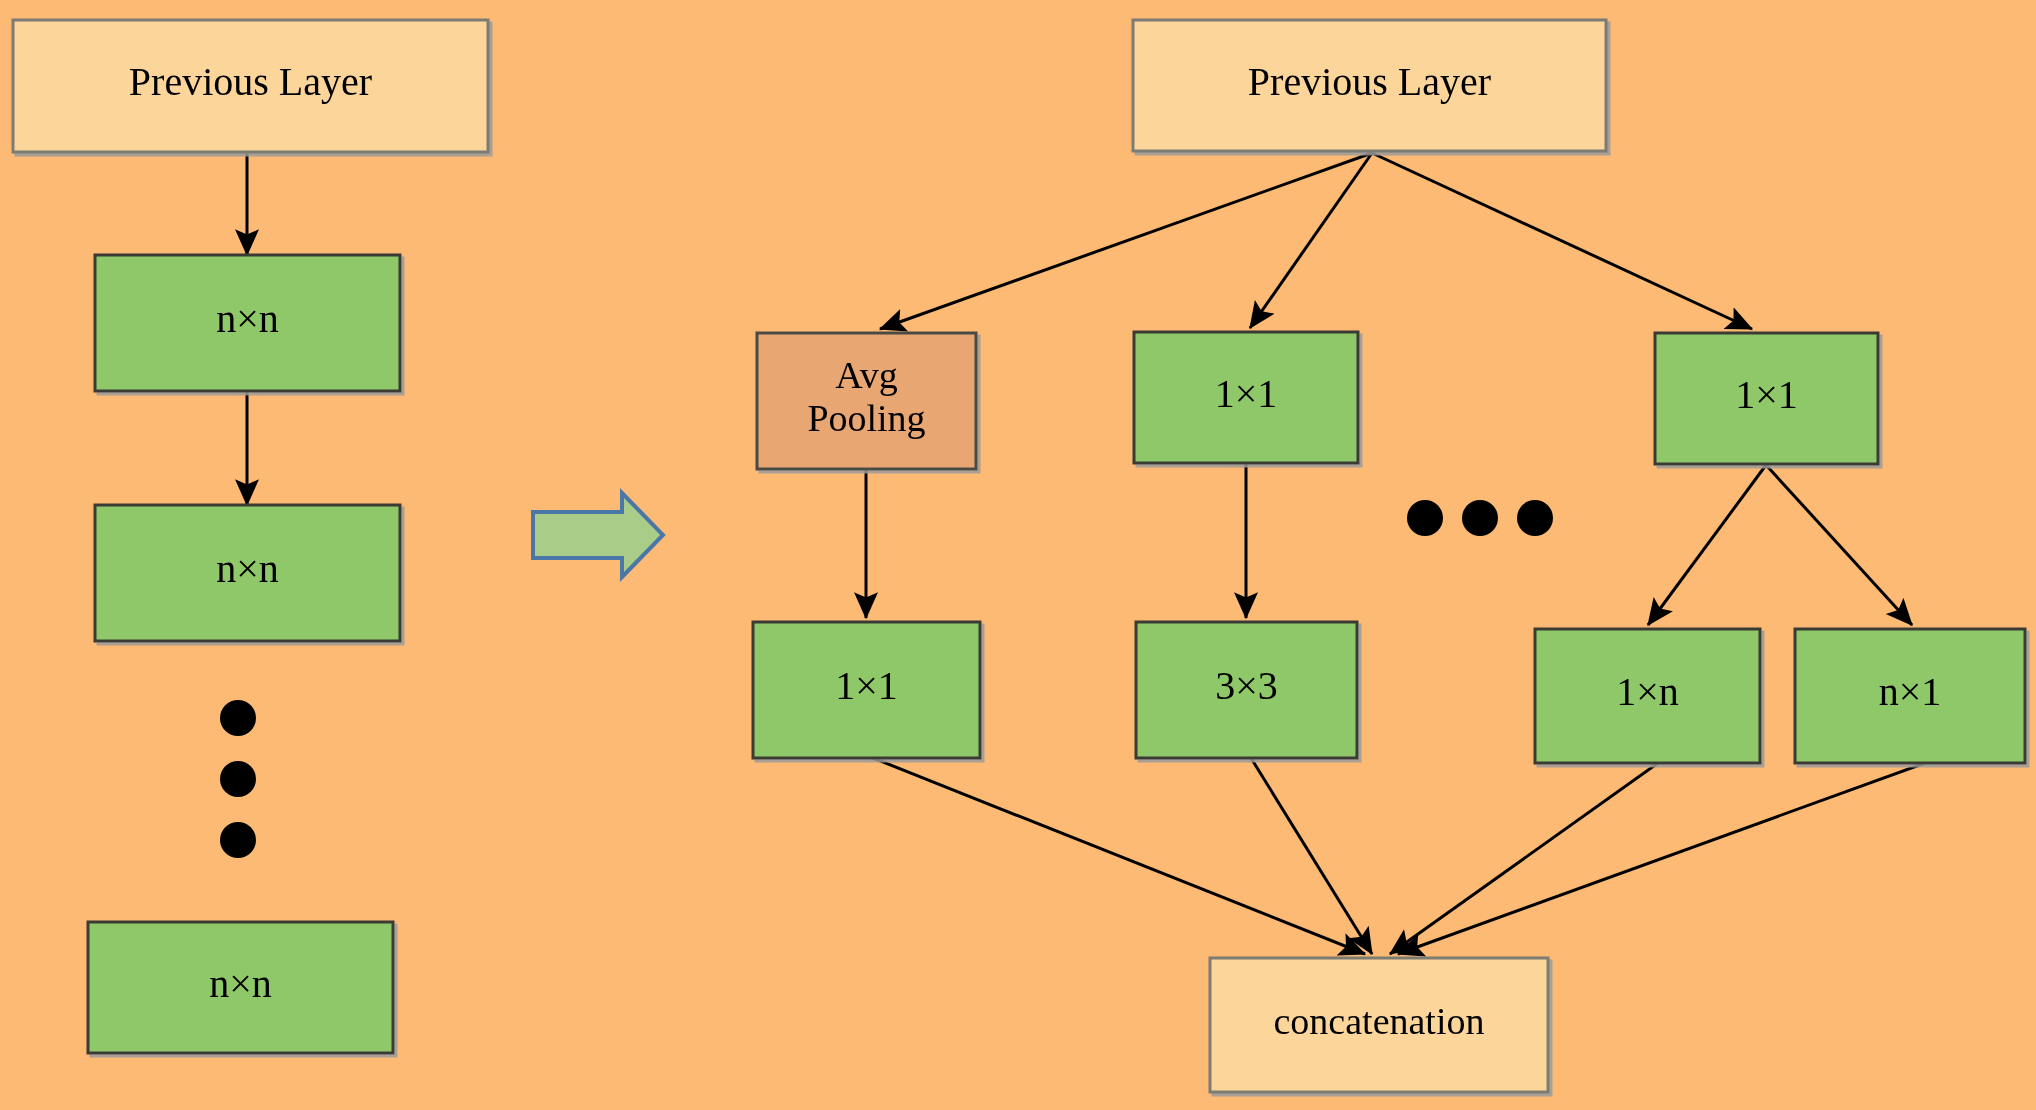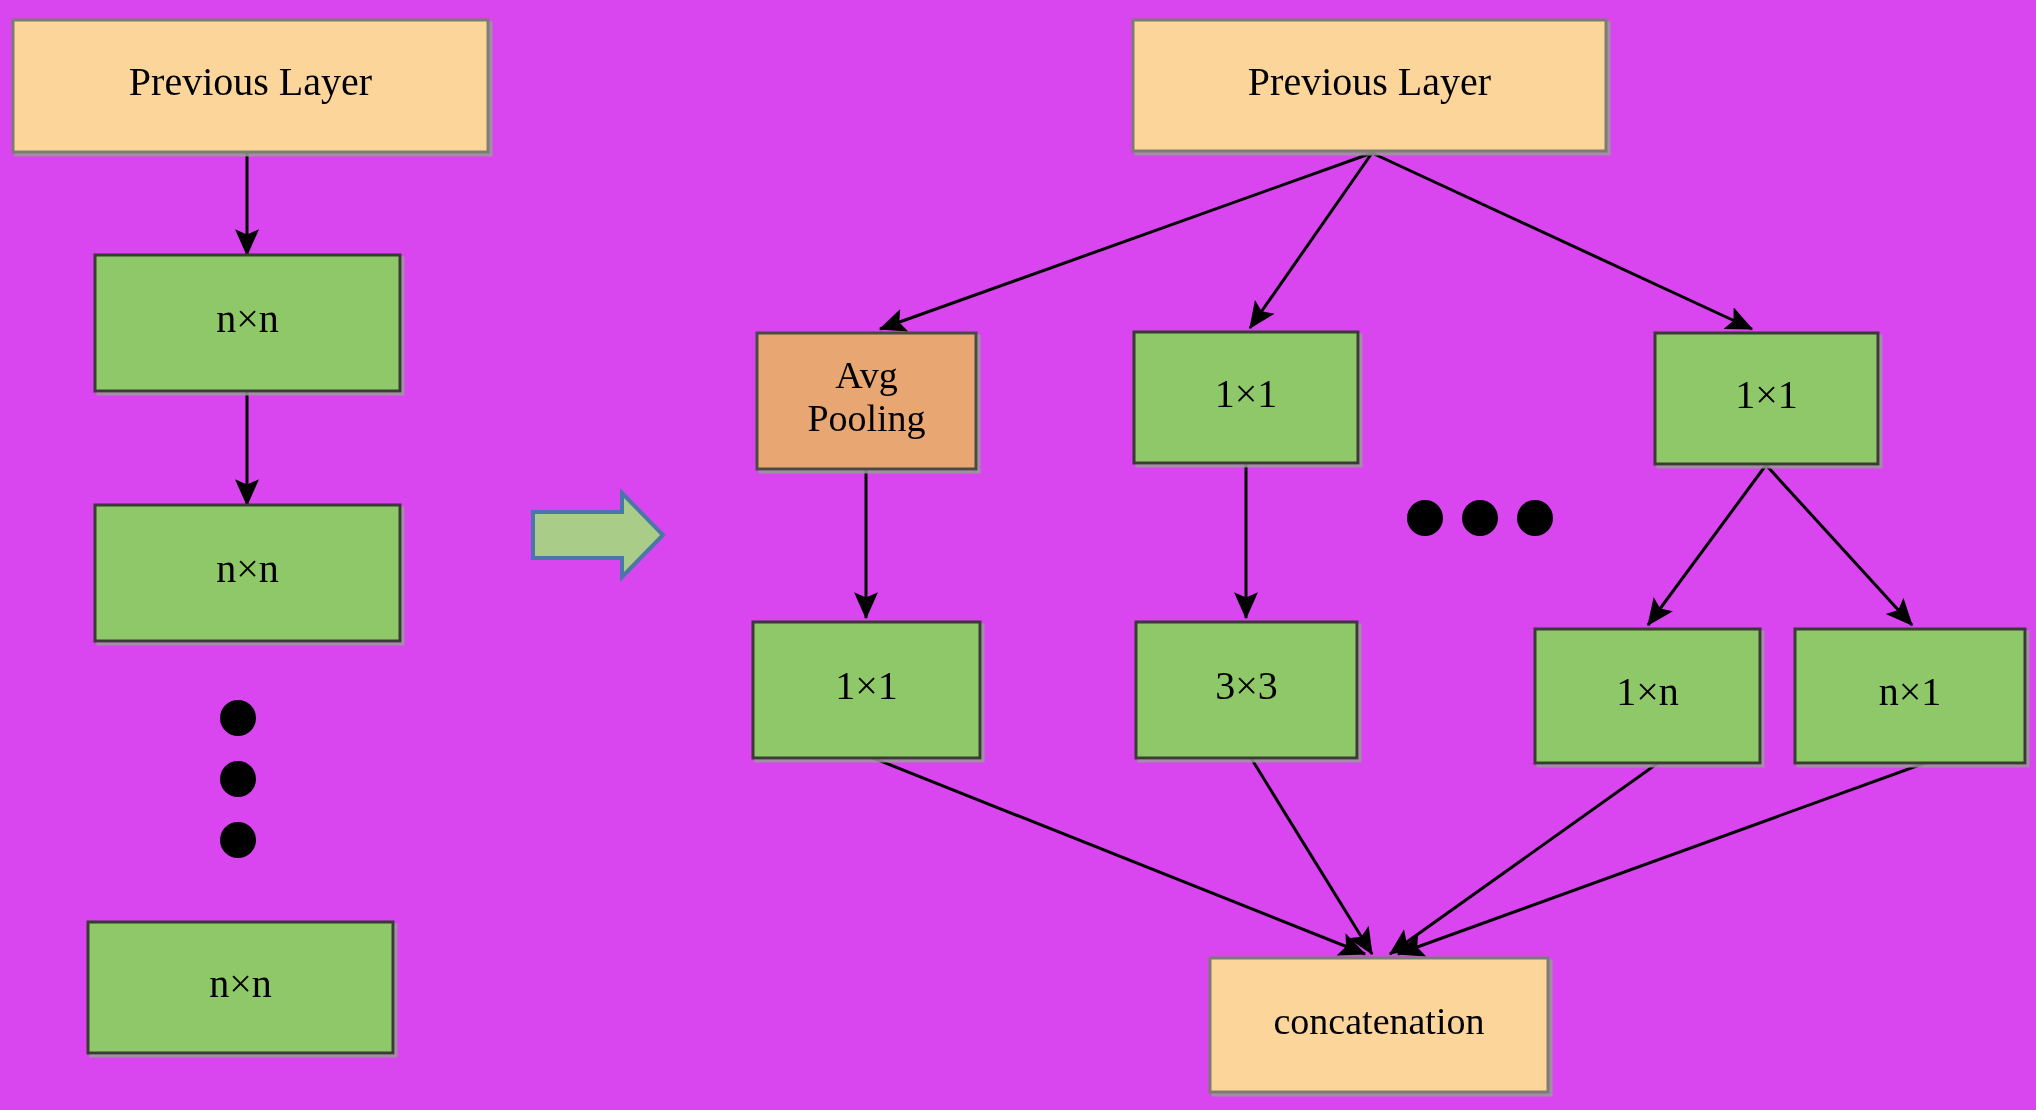--- a/index.html
+++ b/index.html
@@ -1,18 +1,18 @@
 <!DOCTYPE html>
 <html><head>
 <meta charset="utf-8">
 <style>
   html,body{margin:0;padding:0;background:#ffffff;}
   body{width:2036px;height:1110px;overflow:hidden;
        font-family:"Liberation Serif","DejaVu Serif",serif;}
-  #stage{position:relative;width:2036px;height:1110px;background:#d946ef;}
+  #stage{position:relative;width:2036px;height:1110px;background:#fdba74;}
   svg.diagram{position:absolute;left:0;top:0;width:2036px;height:1110px;}
   .node-label{
     font-family:"Liberation Serif","DejaVu Serif",serif;
     fill:#000;text-anchor:middle;dominant-baseline:middle;
   }
 </style>
 </head>
 <body>
 
 <div id="stage">

